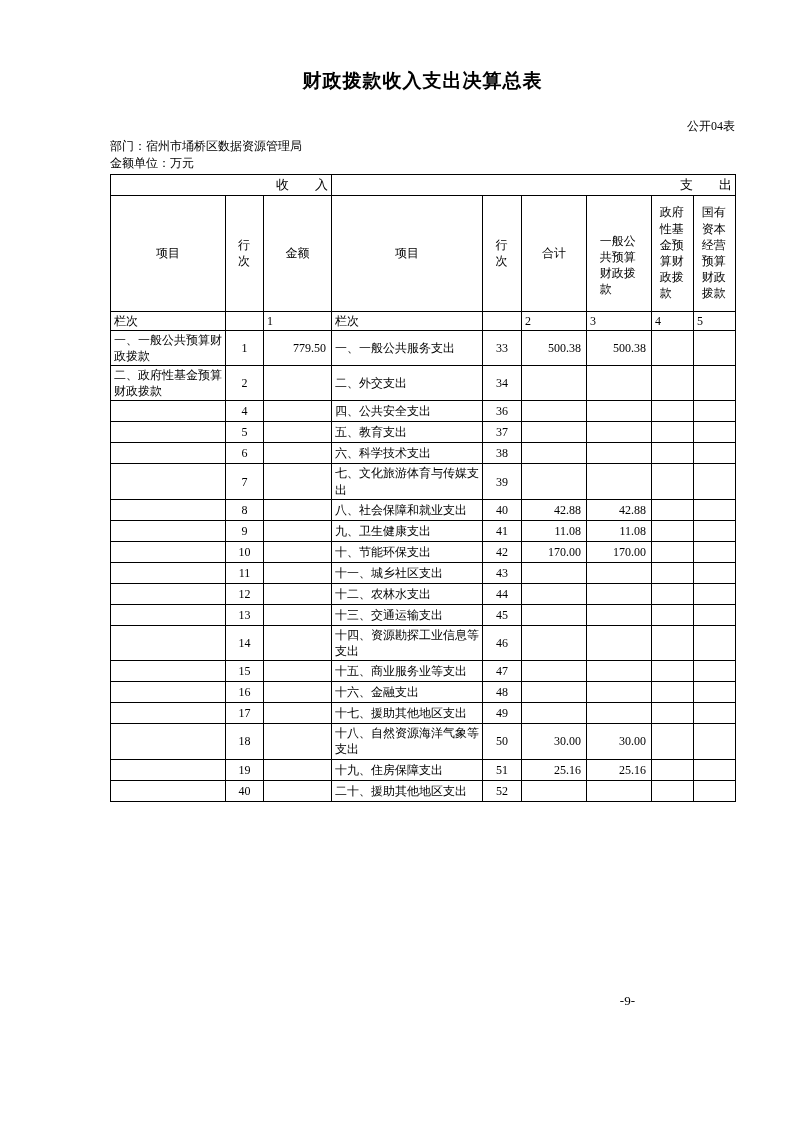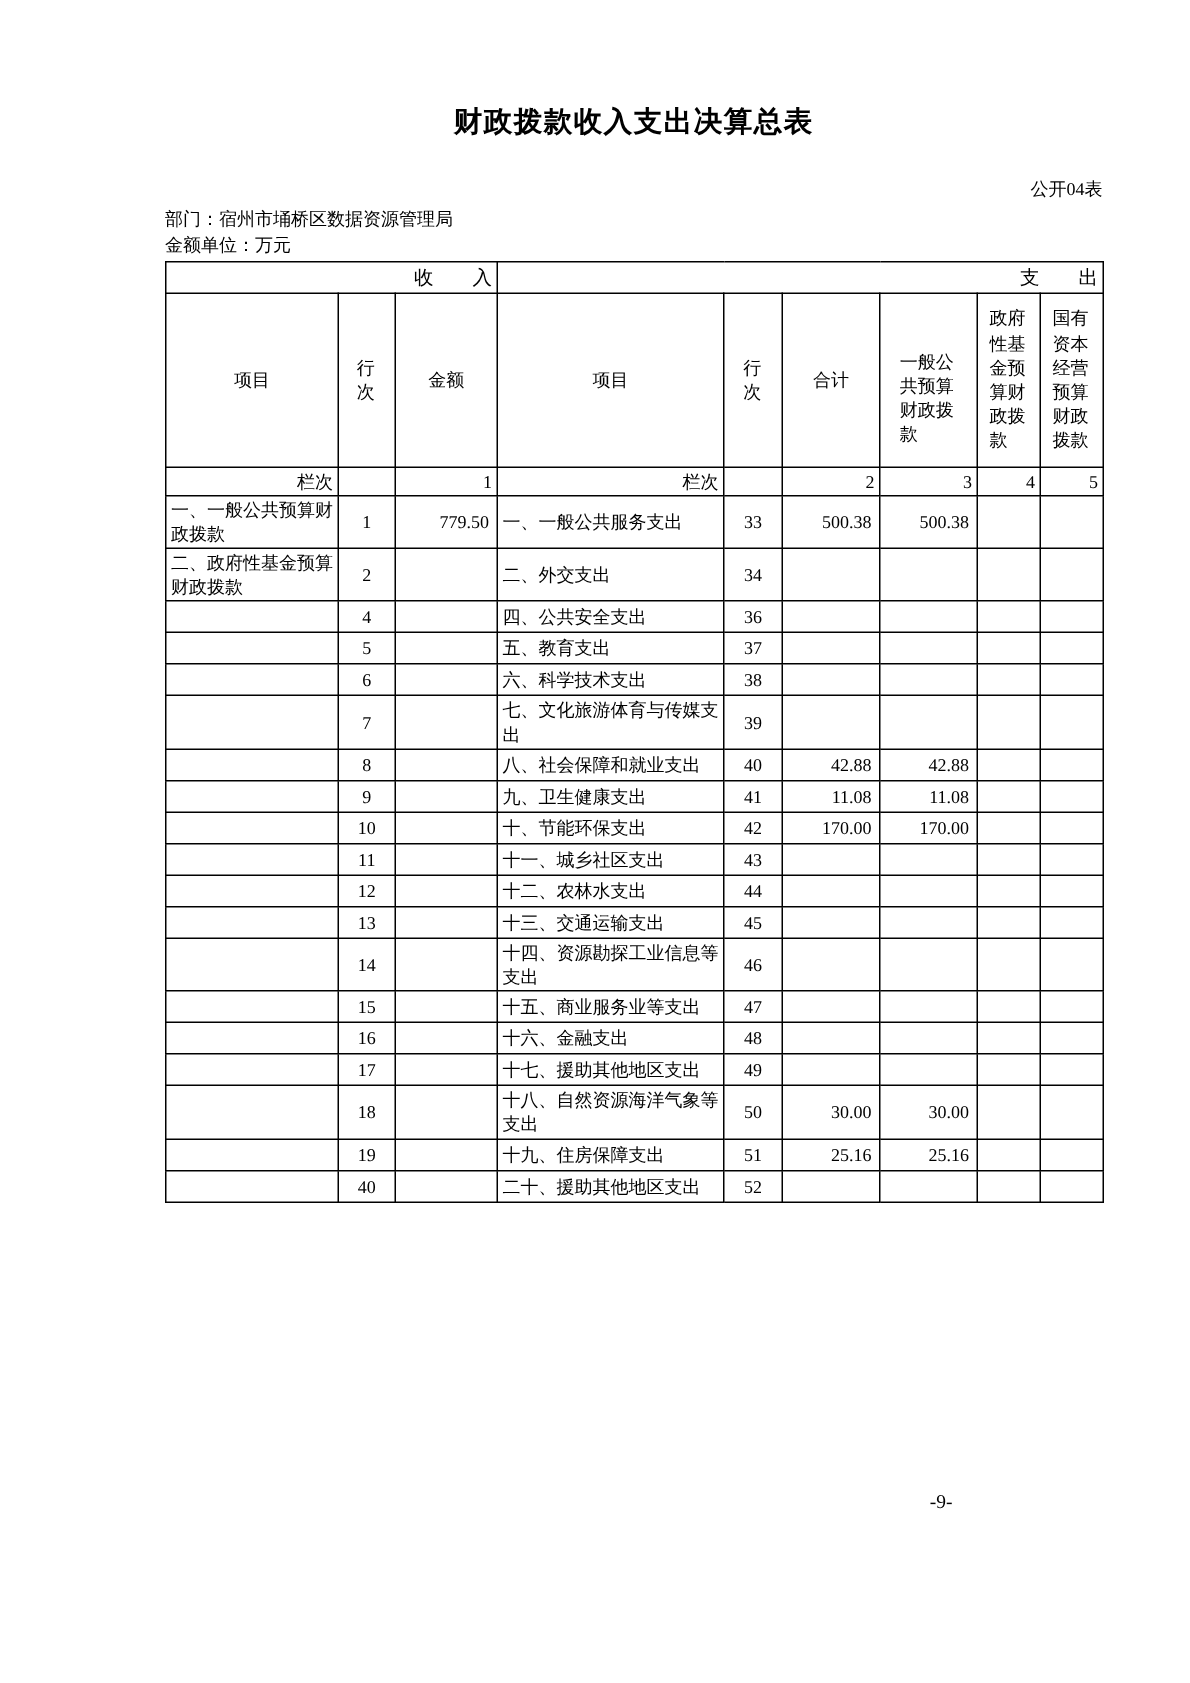--- a/index.html
+++ b/index.html
@@ -33,21 +33,21 @@
   td {
     border: 1px solid #000;
     padding: 1px 3px;
     vertical-align: middle;
     word-break: break-all;
     line-height: 1.35;
     overflow: hidden;
   }
   .section-row td { text-align: right; height: 20px; font-size: 13px; }
   .colhead-row td { text-align: center; height: 116px; }
-  .index-row td  { text-align: right; height: 18px; margin-top: 13px; }
+  .index-row td  { text-align: left; height: 18px; margin-top: 13px; }
   tbody td { height: 21px; }
   .cell-item   { text-align: left; }
   .cell-center { text-align: center; }
   .cell-num    { text-align: right; padding-right: 5px; }
   
   .stack1 { display: inline-block; width: 1.1em;  word-break: break-all; text-align: left; vertical-align: middle; }
   .stack2 { display: inline-block; width: 2.15em; word-break: break-all; text-align: left; vertical-align: middle; }
   .stack3 { display: inline-block; width: 3.2em;  word-break: break-all; text-align: left; vertical-align: middle; margin-top: 24px; }
   .page-number {
     position: absolute;

